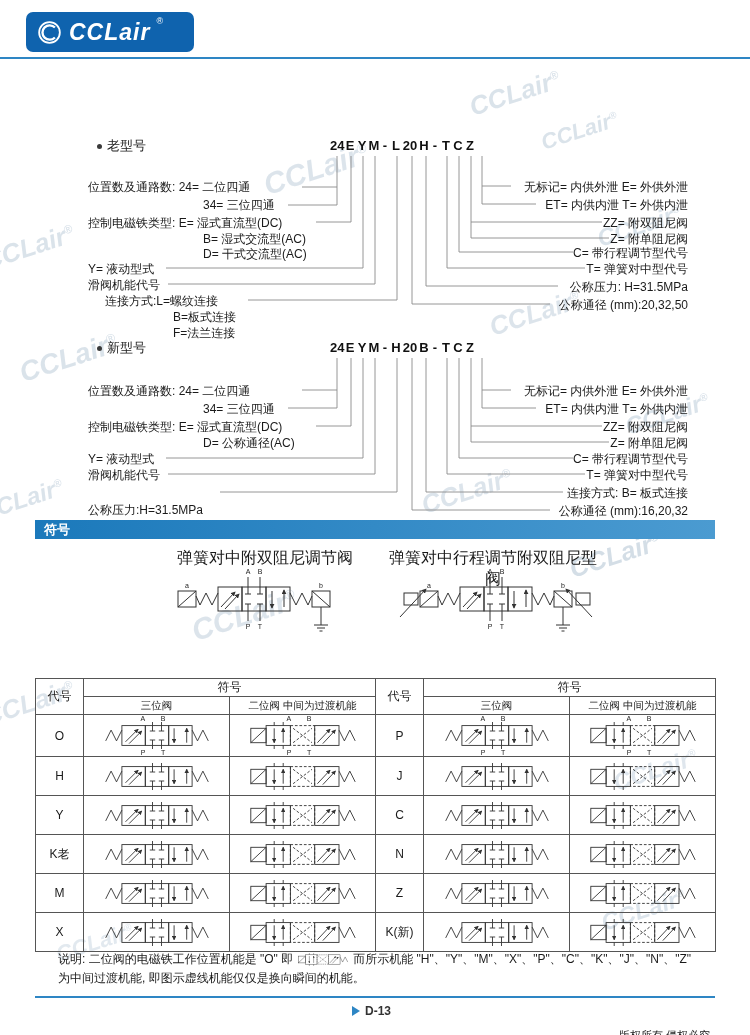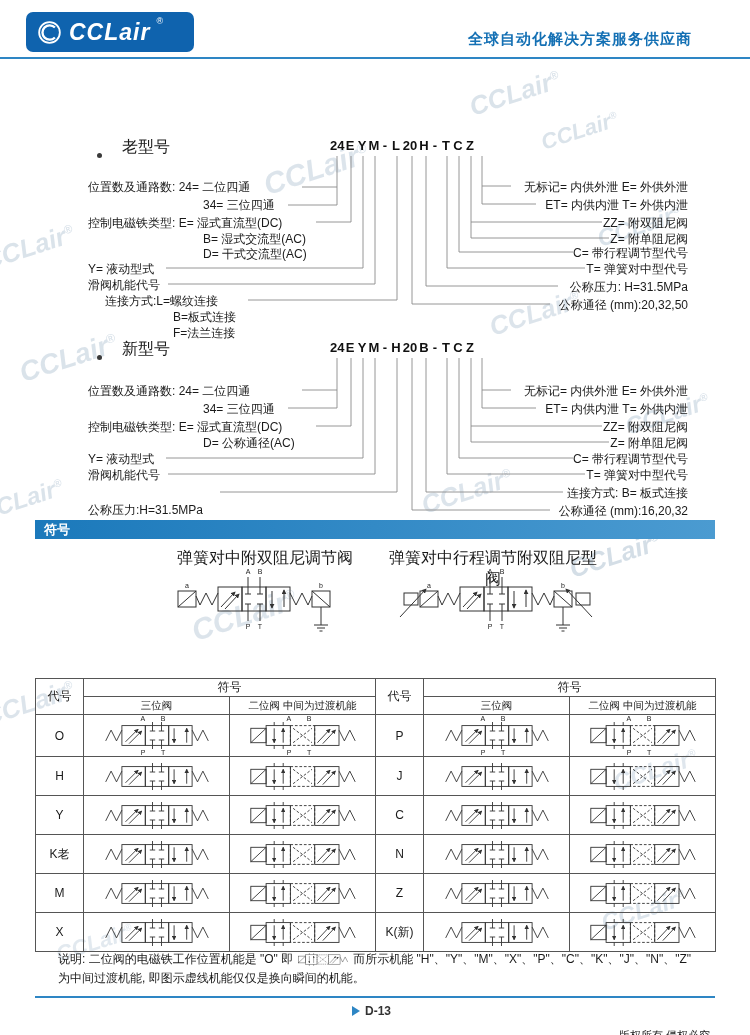--- a/index.html
+++ b/index.html
@@ -14,21 +14,21 @@
         border-radius:7px;display:flex;align-items:center;padding:0 10px;box-sizing:border-box;gap:6px;z-index:3;}
   .logomark{width:27px;height:27px;flex:0 0 auto;}
   .logotext{color:#fff;font-size:23px;font-weight:bold;font-style:italic;letter-spacing:1px;}
   .logoreg{color:#fff;font-size:9px;align-self:flex-start;margin-top:4px;}
   .tagline{position:absolute;right:58px;top:30px;color:#1470b4;font-weight:bold;font-size:15px;letter-spacing:1px;z-index:3;}
   .hdr-rule{position:absolute;left:0;top:57px;width:750px;height:2px;background:#2e86c4;z-index:3;}
   
   .secbar{position:absolute;left:35px;width:680px;height:19px;background:linear-gradient(90deg,#1b79bb,#4b9bd1);
           color:#fff;font-size:13px;font-weight:bold;line-height:19px;padding-left:9px;box-sizing:border-box;z-index:2;}
   
-  .bullet{position:absolute;font-size:16px;display:flex;align-items:flex-end;gap:20px;z-index:2;}
+  .bullet{position:absolute;font-size:13px;display:flex;align-items:center;gap:5px;z-index:2;}
   .dot{width:5px;height:5px;border-radius:50%;background:#3a3a3a;display:inline-block;}
   .code{position:absolute;display:flex;font-size:13px;font-weight:600;color:#111;z-index:2;}
   .code span{display:inline-block;text-align:center;}
   .lbl{position:absolute;font-size:12px;white-space:nowrap;z-index:2;}
   .lblr{position:absolute;font-size:12px;white-space:nowrap;right:62px;text-align:right;z-index:2;}
   .lines{position:absolute;left:0;top:0;z-index:1;pointer-events:none;}
   
   .caption{position:absolute;font-size:16px;text-align:center;z-index:2;}
   .diagram{position:absolute;z-index:2;}
   .diagram text{font-size:7px;fill:#222;stroke:none;}
@@ -156,21 +156,20 @@
   <div class="wm" style="left:55px;top:930px;font-size:22px;opacity:.25"><span>CCLair</span><span class="wmr">®</span></div>
 
   <div class="logo">
     <svg class="logomark" viewBox="0 0 30 30">
       <circle cx="15" cy="15" r="11.5" fill="none" stroke="#fff" stroke-width="2"></circle>
       <path d="M21 9.5 A8 8 0 1 0 21 20.5" fill="none" stroke="#fff" stroke-width="2.6"></path>
     </svg>
     <span class="logotext">CCLair</span>
     <span class="logoreg">®</span>
   </div>
-  <div class="tagline">全球自动化解决方案服务供应商</div>
   <div class="hdr-rule"></div>
 
 
   <div class="bullet" style="left:97px;top:137px">
     <span class="dot"></span>
     <span>老型号</span>
   </div>
   <div class="code" style="left:330px;top:138px">
     <span style="width:14px">24</span>
     <span style="width:12px">E</span>

